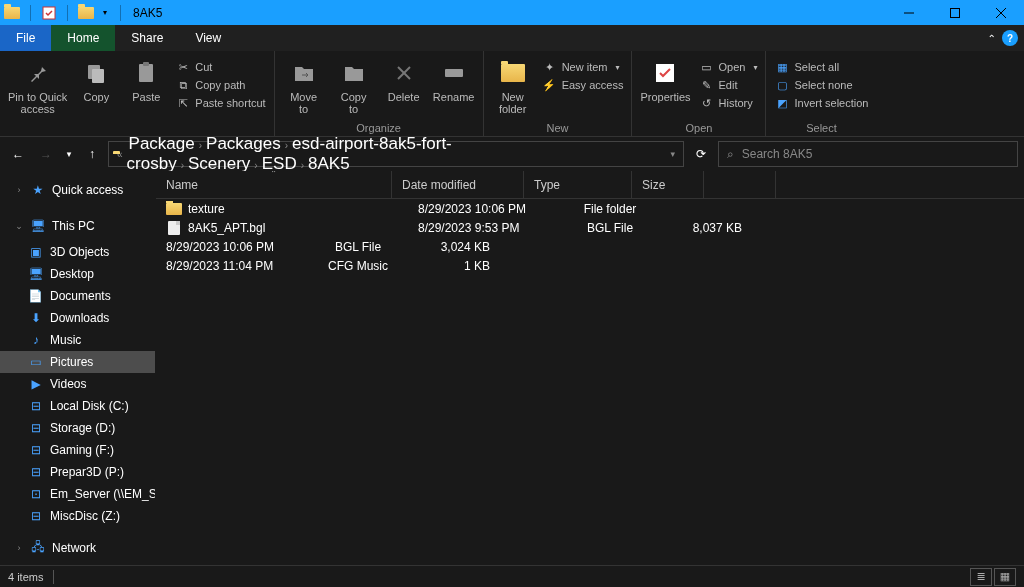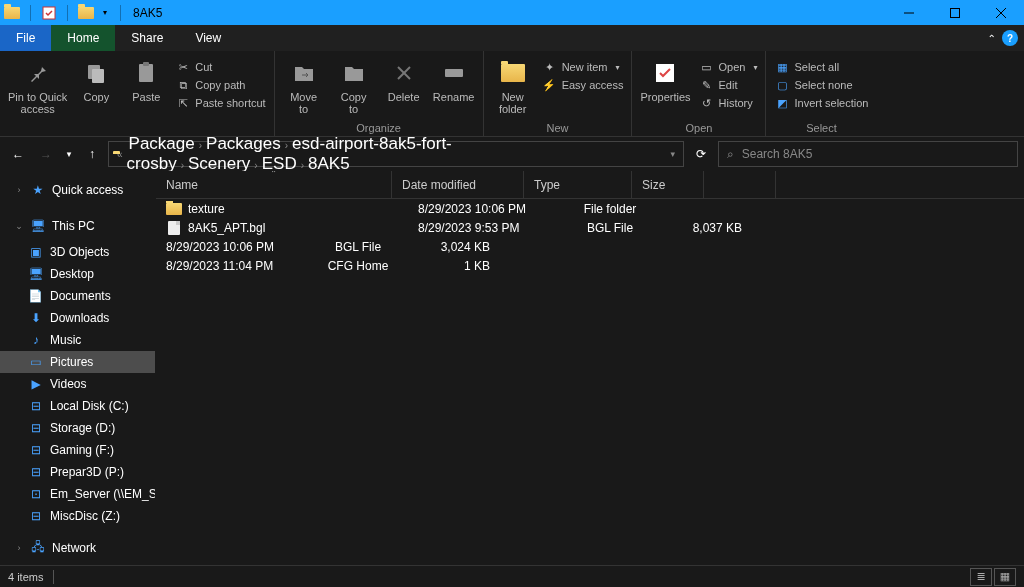--- a/index.html
+++ b/index.html
@@ -435,21 +435,21 @@
           <div class="c type">BGL File</div>
           <div class="c size">8,037 KB</div>
         </div>
         <div class="frow">
           <div class="c date">8/29/2023 10:06 PM</div>
           <div class="c type">BGL File</div>
           <div class="c size">3,024 KB</div>
         </div>
         <div class="frow">
           <div class="c date">8/29/2023 11:04 PM</div>
-          <div class="c type">CFG Home</div>
+          <div class="c type">CFG Music</div>
           <div class="c size">1 KB</div>
         </div>
       </div>
   </div>
 </div>
 
 <div class="statusbar">
   <span>4 items</span>
   <span class="sbsep"></span>
   <div class="view-btns">

